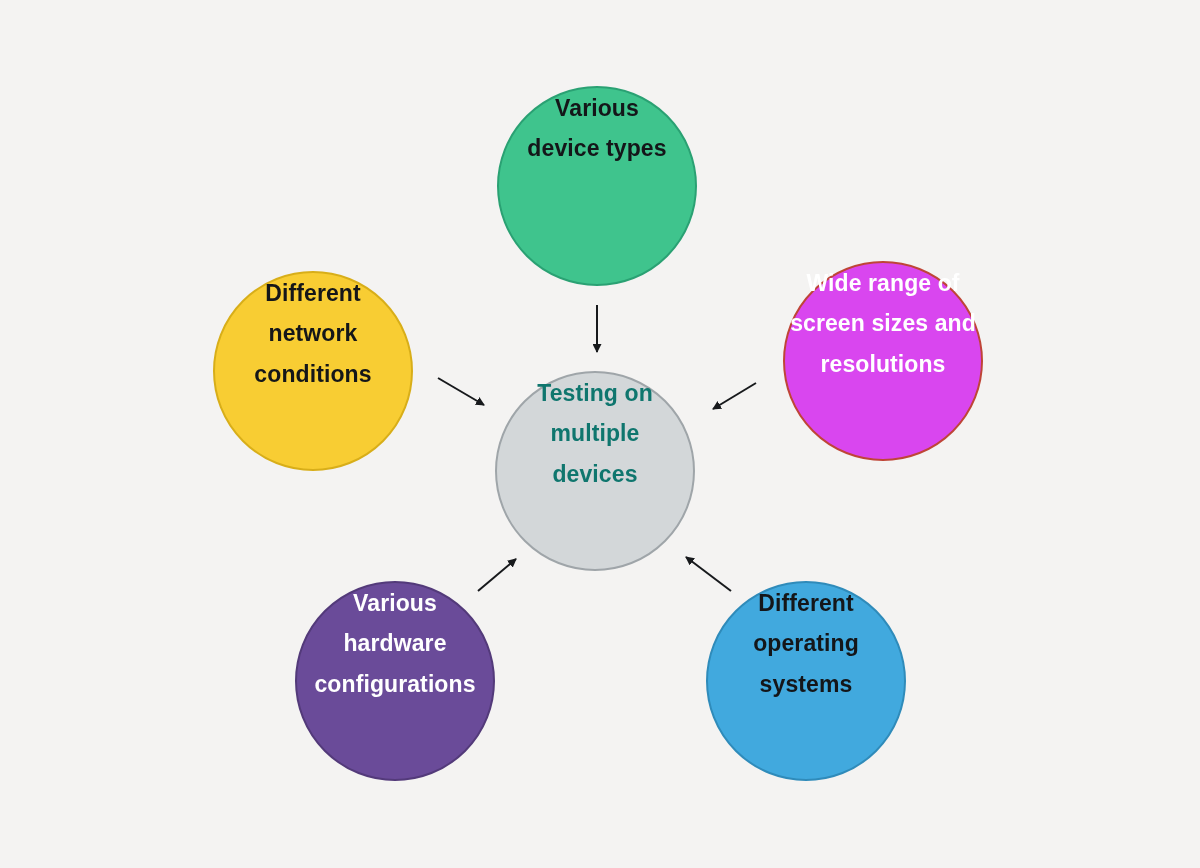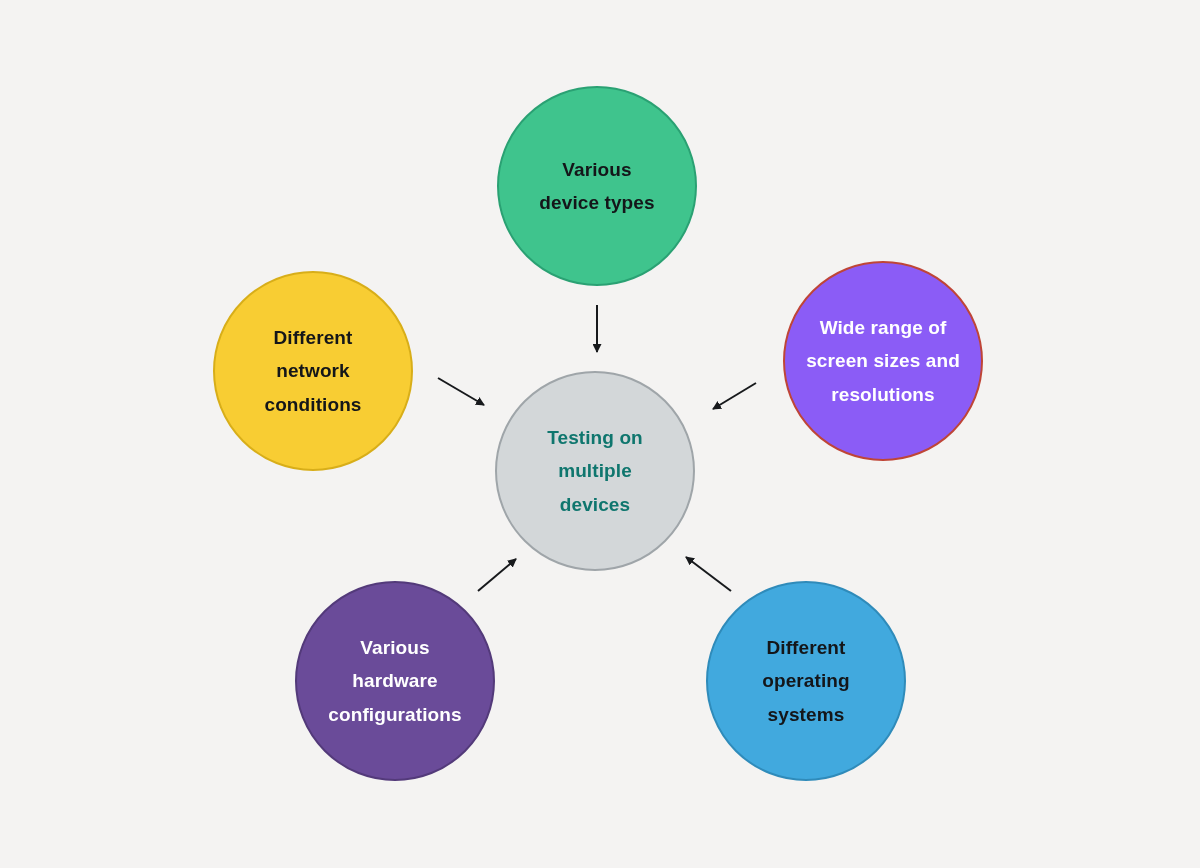--- a/index.html
+++ b/index.html
@@ -28,24 +28,23 @@
     stroke-width: 2;
   }
   .node {
     position: absolute;
     width: 200px;
     height: 200px;
     border-radius: 50%;
     border: 2px solid transparent;
     box-sizing: border-box;
     display: flex;
-    align-items: center;
     justify-content: center;
     text-align: center;
-    font-size: 19px;
+    font-size: 23px;
     font-weight: 700;
     line-height: 1.75;
     white-space: pre-line;
     letter-spacing: 0.1px;
   }
   
   #node-center { left: 495px; top: 371px; }
   #node-0 { left: 497px; top: 86px;  }  
   #node-1 { left: 213px; top: 271px; }  
   #node-2 { left: 783px; top: 261px; }  
@@ -80,21 +79,21 @@
     <span>Various
 device types</span>
   </div>
 
   <div class="node" id="node-1" style="background-color: rgb(248, 205, 51); border-color: rgb(216, 174, 25); color: rgb(20, 22, 25);">
     <span>Different
 network
 conditions</span>
   </div>
 
-  <div class="node" id="node-2" style="background-color: #8b5cf6; border-color: rgb(191, 69, 55); color: rgb(255, 255, 255);">
+  <div class="node" id="node-2" style="background-color: #d946ef; border-color: rgb(191, 69, 55); color: rgb(255, 255, 255);">
     <span>Wide range of
 screen sizes and
 resolutions</span>
   </div>
 
   <div class="node" id="node-3" style="background-color: rgb(106, 75, 153); border-color: rgb(83, 58, 122); color: rgb(255, 255, 255);">
     <span>Various
 hardware
 configurations</span>
   </div>

